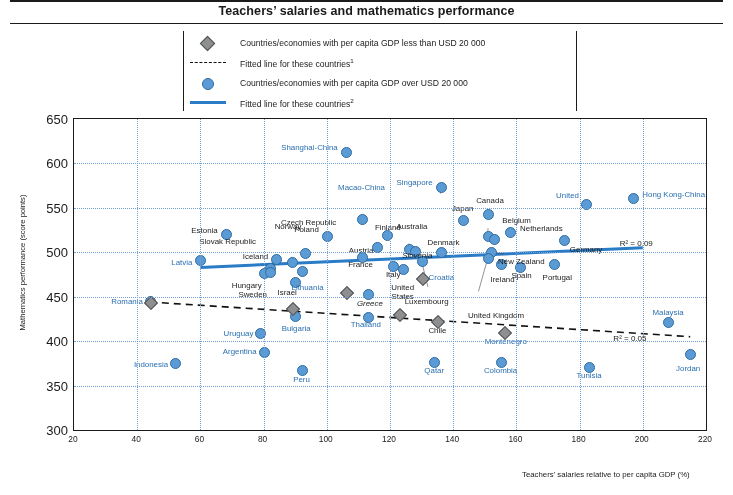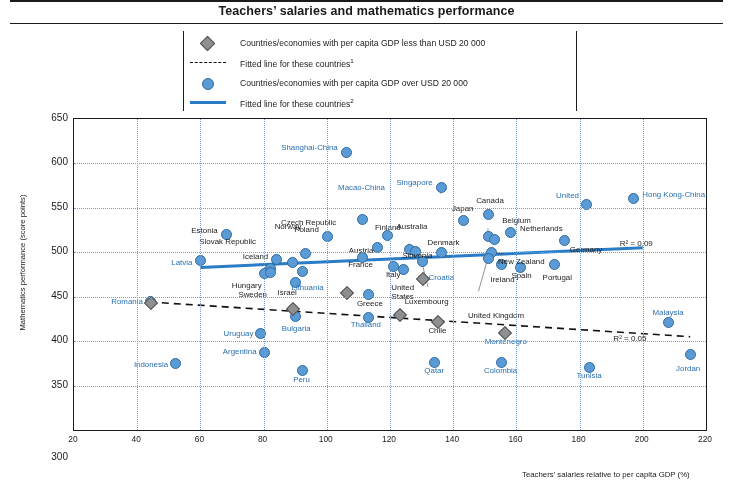--- a/index.html
+++ b/index.html
@@ -20,21 +20,21 @@
   .dashline{position:absolute;left:6px;top:7px;width:36px;height:0;border-top:1.6px dashed #111;}
   .solidline{position:absolute;left:6px;top:6px;width:36px;height:3px;background:#2a7cc7;}
   .sup{font-size:6.2px;vertical-align:super;}
 
   
   .plot{position:absolute;left:73px;top:118px;width:632px;height:311px;border:1px solid #1b1b1b;background:#fff;}
   .gl{position:absolute;background:transparent;}
   .gl-v{width:0;border-left:1px dotted #6f9fd8;top:0;bottom:0;}
   .gl-h{height:0;border-top:1px dotted #6f9fd8;left:0;right:0;}
 
-  .ytick{position:absolute;right:709px;font-size:10px;color:#1b1b1b;text-align:right;width:28px;}
+  .ytick{position:absolute;right:709px;font-size:13px;color:#1b1b1b;text-align:right;width:28px;}
   .ylab-wrap{position:absolute;left:0px;top:118px;height:311px;width:20px;}
   .ylab{position:absolute;left:-108px;top:140px;width:260px;transform:rotate(-90deg);transform-origin:center;font-size:7.6px;color:#1b1b1b;text-align:center;}
 
   .xtick{position:absolute;font-size:8.4px;color:#1b1b1b;text-align:center;width:30px;}
   .xlab{position:absolute;font-size:7.8px;color:#1b1b1b;}
 
   .pt{position:absolute;}
   .pt.c{width:9px;height:9px;border-radius:50%;background:#5b9bd5;border:1px solid #2d6ca3;margin-left:-5px;margin-top:-5px;}
   .pt.d{width:8px;height:8px;background:#8d8f91;border:1px solid #4f5052;transform:rotate(45deg);margin-left:-4px;margin-top:-4px;}
 
@@ -79,21 +79,21 @@
         </div>
       <div class="legend-txt"><span>Fitted line for these countries</span><span class="sup">2</span></div>
     </div>
   </div>
 
   <div class="ylab-wrap">
     <div class="ylab">Mathematics performance (score points)</div>
   </div>
 
   <div id="yticks">
-      <div class="ytick" style="left: 40px; width: 28px; top: 423px; right: auto; margin-top: 28px;">300</div>
+      <div class="ytick" style="left: 40px; width: 28px; top: 423px; right: auto;">300</div>
       <div class="ytick" style="left: 40px; width: 28px; top: 378.571px; right: auto;">350</div>
       <div class="ytick" style="left: 40px; width: 28px; top: 334.143px; right: auto;">400</div>
       <div class="ytick" style="left: 40px; width: 28px; top: 289.714px; right: auto;">450</div>
       <div class="ytick" style="left: 40px; width: 28px; top: 245.286px; right: auto;">500</div>
       <div class="ytick" style="left: 40px; width: 28px; top: 200.857px; right: auto;">550</div>
       <div class="ytick" style="left: 40px; width: 28px; top: 156.429px; right: auto;">600</div>
       <div class="ytick" style="left: 40px; width: 28px; top: 112px; right: auto;">650</div>
     </div>
 
   <div id="xticks">
@@ -224,21 +224,21 @@
         <div class="lbl black" style="top: 137.84px; left: 424.12px;">New Zealand</div>
         <div class="lbl black" style="top: 155.503px; left: 428.6px; transform: translateX(-50%);">Ireland</div>
         <div class="lbl black" style="top: 152.169px; left: 447.56px; transform: translateX(-50%);">Spain</div>
         <div class="lbl black" style="top: 154.169px; left: 483.32px; transform: translateX(-50%);">Portugal</div>
         <div class="lbl blue" style="top: 164.054px; left: 233.52px; transform: translateX(-50%);">Lithuania</div>
         <div class="lbl black" style="top: 169.163px; left: 213.2px; transform: translateX(-50%);">Israel</div>
         <div class="lbl black" style="top: 162.054px; left: 187.6px; transform: translateX(-100%);">Hungary</div>
         <div class="lbl black" style="top: 171.054px; left: 192.92px; transform: translateX(-100%);">Sweden</div>
         <div class="lbl black" style="top: 177.937px; left: 352.6px; transform: translateX(-50%);">Luxembourg</div>
         <div class="lbl black" style="top: 192.266px; left: 421.96px; transform: translateX(-50%);">United Kingdom</div>
-        <div class="lbl black" style="top: 179.714px; left: 295.88px; transform: translateX(-50%);">Greece</div>
+        <div class="lbl black" style="top: 179.714px; left: 295.88px; transform: translateX(-50%); font-style: italic;">Greece</div>
         <div class="lbl blue" style="top: 201.151px; left: 291.88px; transform: translateX(-50%);">Thailand</div>
         <div class="lbl blue" style="top: 247.469px; left: 360.24px; transform: translateX(-50%);">Qatar</div>
         <div class="lbl blue" style="top: 247.469px; left: 426.6px; transform: translateX(-50%);">Colombia</div>
         <div class="lbl blue" style="top: 251.911px; left: 515.08px; transform: translateX(-50%);">Tunisia</div>
         <div class="lbl blue" style="top: 189.483px; left: 594.08px; transform: translateX(-50%);">Malaysia</div>
         <div class="lbl blue" style="top: 245px; left: 614.2px; transform: translateX(-50%);">Jordan</div>
         <div class="lbl blue" style="top: 178.157px; left: 68.84px; transform: translateX(-100%);">Romania</div>
         <div class="lbl blue" style="top: 210.146px; left: 179.44px; transform: translateX(-100%);">Uruguay</div>
         <div class="lbl blue" style="top: 204.929px; left: 222.2px; transform: translateX(-50%);">Bulgaria</div>
         <div class="lbl blue" style="top: 227.806px; left: 182.6px; transform: translateX(-100%);">Argentina</div>

